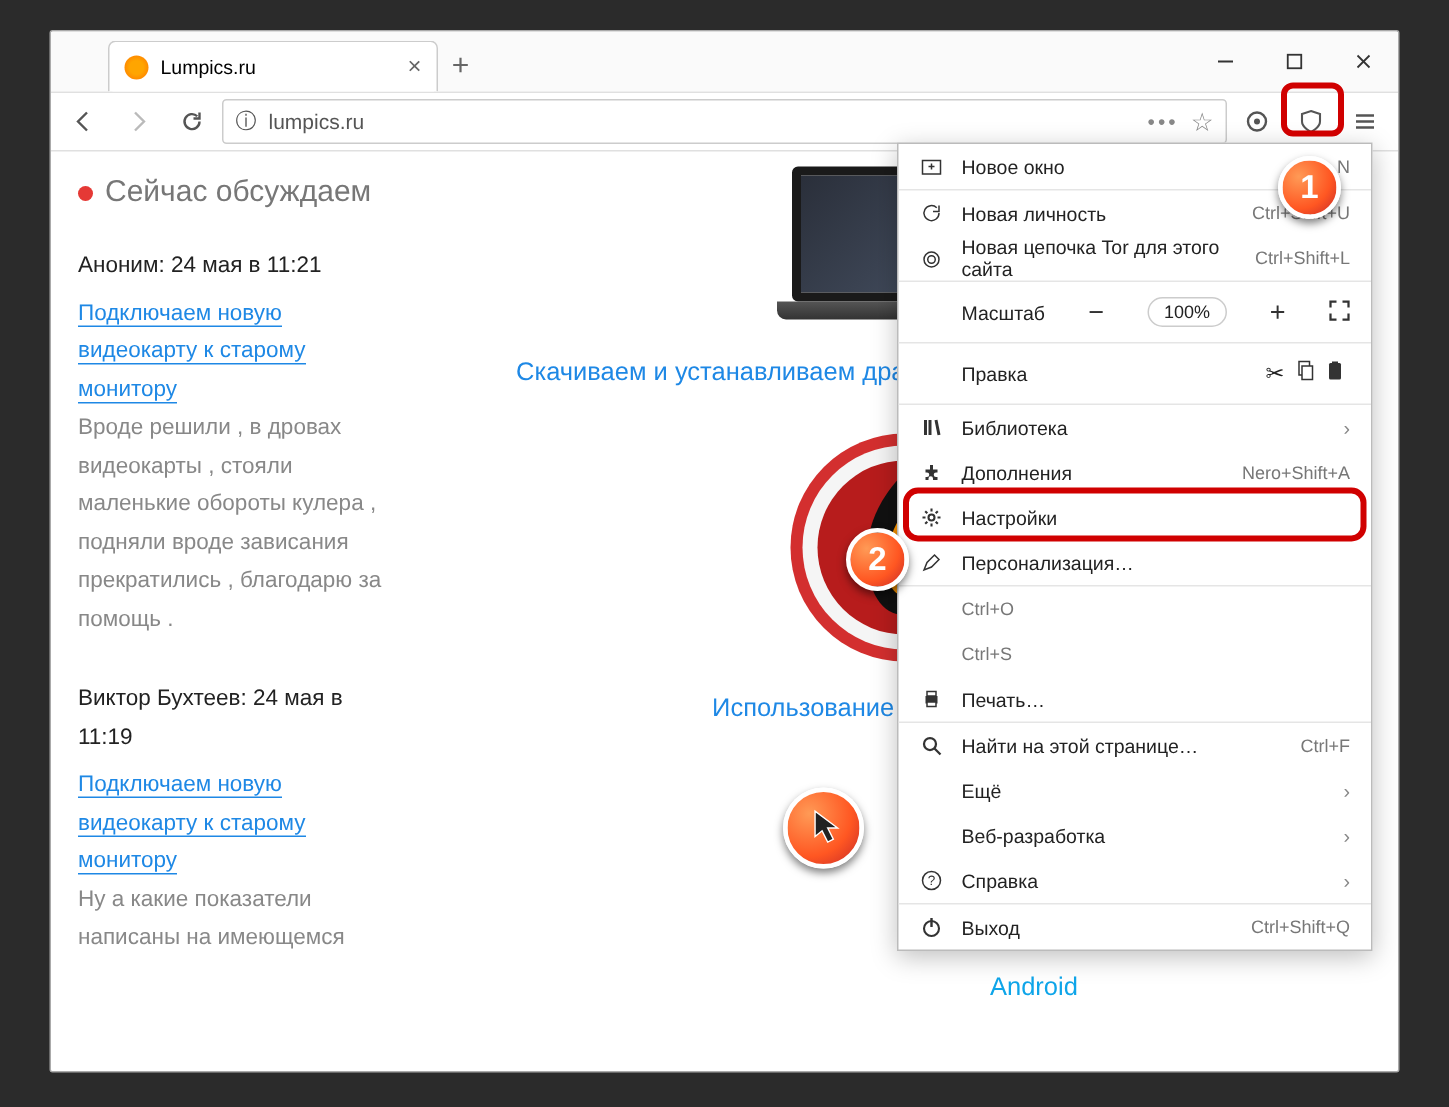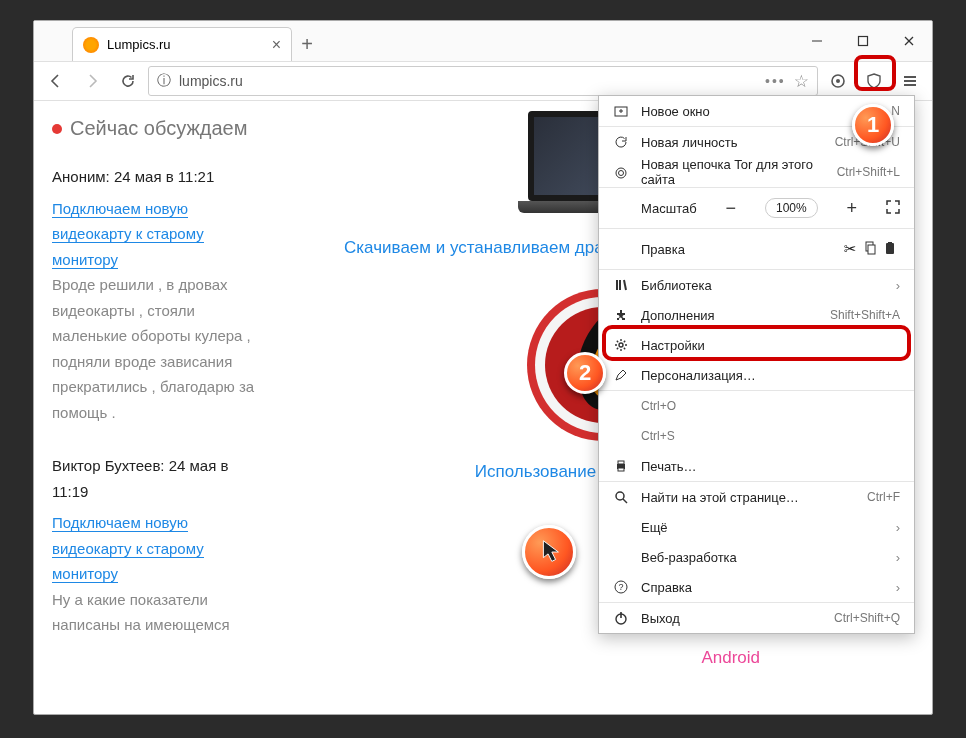--- a/index.html
+++ b/index.html
@@ -35,21 +35,21 @@
 .comment .body { color: #888; }
 
 .main { flex: 1; padding: 10px 20px; text-align: center; }
 .article { margin-bottom: 24px; }
 .article-title { color: #1e88e5; font-size: 17px; line-height: 1.5; }
 .laptop-img { width: 170px; height: 110px; margin: 0 auto 14px; position: relative; }
 .laptop-screen { width: 150px; height: 90px; background: linear-gradient(135deg,#2a2f3a,#4a5568); border: 6px solid #1a1a1a; border-radius: 4px; margin: 0 auto; }
 .laptop-base { width: 170px; height: 12px; background: linear-gradient(#555,#333); border-radius: 0 0 6px 6px; margin: 0 auto; }
 .nero-img { width: 160px; height: 160px; margin: 10px auto 14px; position: relative; }
 
-.side-link { position: absolute; left: 660px; top: 648px; color: #ec4899; font-size: 17px; text-align: right; width: 100px; }
+.side-link { position: absolute; left: 660px; top: 648px; color: #0ea5e9; font-size: 17px; text-align: left; width: 100px; }
 
 
 .menu { position: absolute; left: 598px; top: 95px; width: 317px; background: #ffffff; border: 1px solid #bbb; box-shadow: 0 4px 16px rgba(0,0,0,.25); font-size: 13px; color: #222; z-index: 40; }
 .menu .sep { height: 1px; background: #e5e5e5; }
 .menu-item { display: flex; align-items: center; height: 30px; padding: 0 14px; gap: 12px; }
 .menu-item .mi-icon { width: 16px; display: flex; justify-content: center; color: #333; }
 .menu-item .mi-label { flex: 1; }
 .menu-item .mi-accel { color: #777; font-size: 12px; }
 .menu-item .mi-chevron { color: #888; }
 .zoom-row { display: flex; align-items: center; height: 40px; padding: 0 14px; gap: 24px; }
@@ -256,21 +256,21 @@
     <span class="mi-label">Библиотека</span>
     <span class="mi-chevron">›</span>
   </div>
   <div class="menu-item">
     <span class="mi-icon">
         <svg width="14" height="14" viewBox="0 0 14 14">
           <path d="M3 5h3V2h2v3h3v2h-1a1.5 1.5 0 0 0 0 3h1v2H8v-1a1.5 1.5 0 0 0-3 0v1H3V10h1a1.5 1.5 0 0 0 0-3H3z" fill="#333"></path>
         </svg>
       </span>
     <span class="mi-label">Дополнения</span>
-    <span class="mi-accel">Shift+Shift+A</span>
+    <span class="mi-accel">Nero+Shift+A</span>
   </div>
   <div class="menu-item">
     <span class="mi-icon">
         <svg width="14" height="14" viewBox="0 0 14 14">
           <circle cx="7" cy="7" r="2" fill="none" stroke="#333" stroke-width="1.4"></circle>
           <path d="M7 1v2M7 11v2M1 7h2M11 7h2M2.8 2.8l1.4 1.4M9.8 9.8l1.4 1.4M11.2 2.8 9.8 4.2M4.2 9.8 2.8 11.2" stroke="#333" stroke-width="1.4"></path>
         </svg>
       </span>
     <span class="mi-label">Настройки</span>
   </div>

